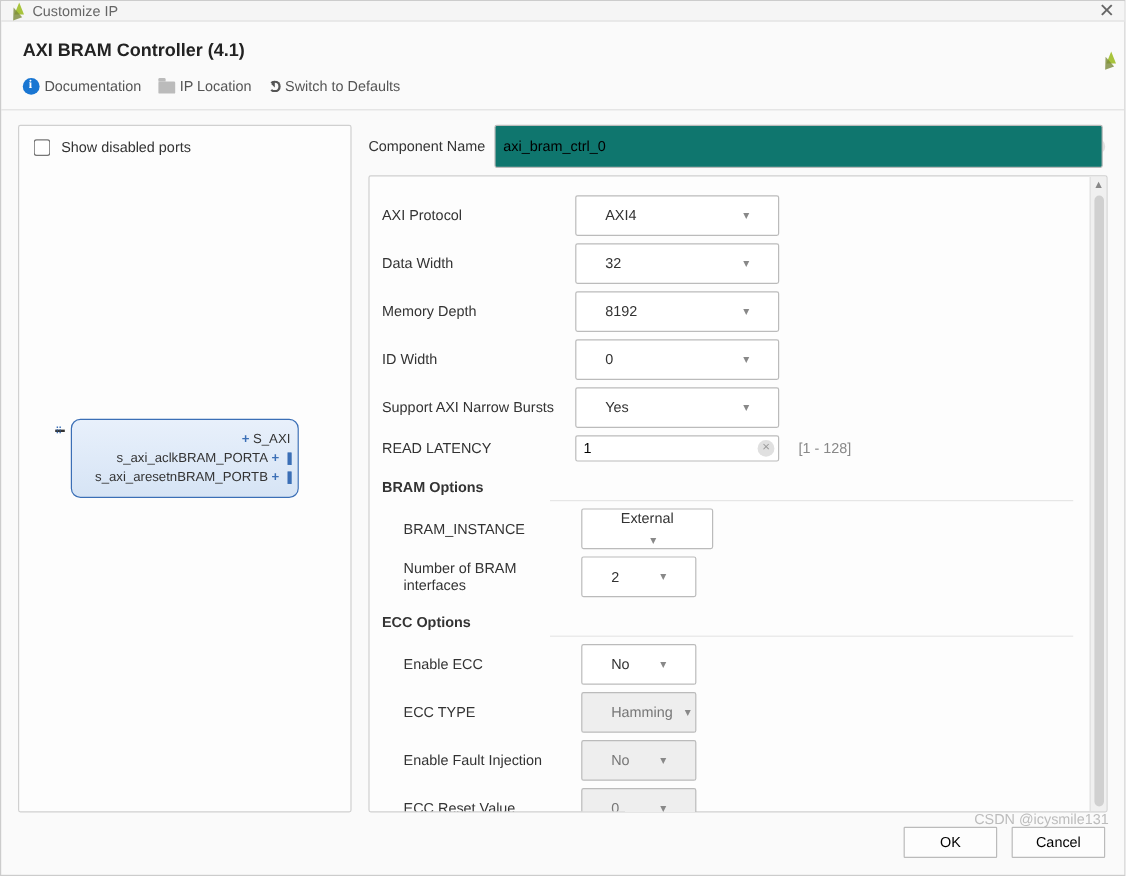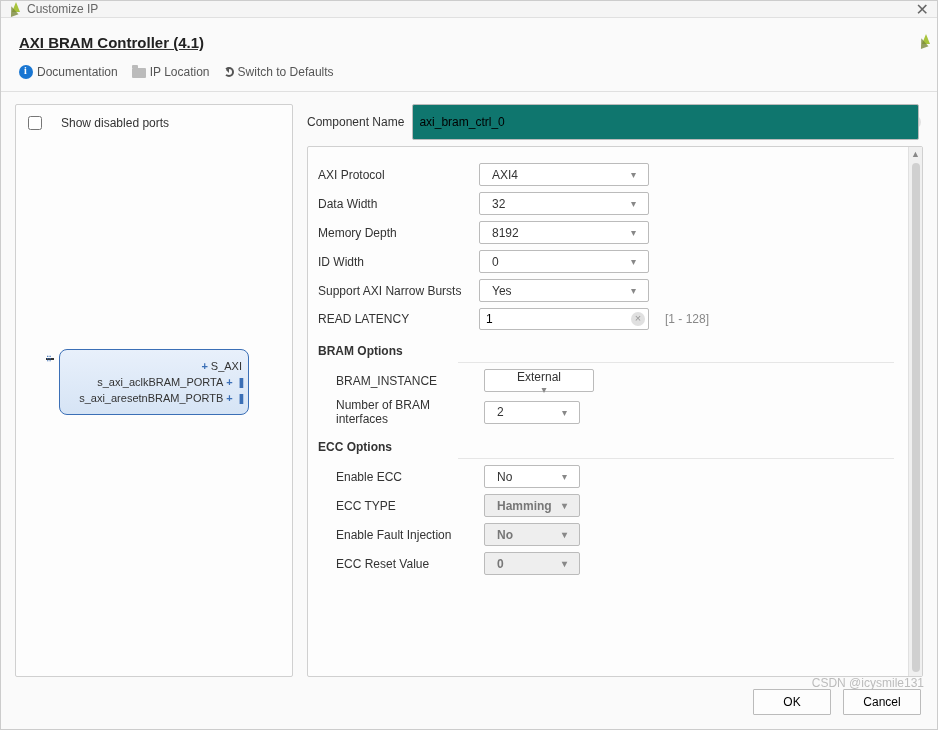--- a/index.html
+++ b/index.html
@@ -43,21 +43,21 @@
   .logo-mini::after {
     left: 0; top: 4px;
     border-left: 4px solid transparent;
     border-right: 4px solid transparent;
     border-bottom: 10px solid #7a8a3a;
     transform: rotate(-20deg);
     opacity: 0.8;
   }
   .header-row {
     padding: 16px 18px 8px 18px;
-    display: flex; align-items: flex-start; text-decoration: underline;
+    display: flex; align-items: center;
   }
   .header-row .title { font-size: 15px; font-weight: bold; color: #222; }
   .header-row .spacer { flex: 1; }
   .header-row .logo-big .logo-mini { width: 24px; height: 24px; transform: scale(1.6); transform-origin: top right; }
   .toolbar {
     padding: 6px 18px 12px 18px;
     display: flex; align-items: center; gap: 14px;
     border-bottom: 1px solid #e0e0e0;
   }
   .toolbar a { color: #555; text-decoration: none; font-size: 12px; cursor: default; display: inline-flex; align-items: center; gap: 4px; justify-content: flex-end; }
@@ -71,21 +71,21 @@
   .body-row {
     flex: 1; display: flex; gap: 14px; padding: 12px 14px 0 14px; min-height: 0;
   }
   .left-panel {
     width: 278px; flex: 0 0 278px;
     border: 1px solid #d0d0d0; border-radius: 2px;
     background: #fdfdfd;
     padding: 6px;
     display: flex; flex-direction: column;
   }
-  .left-panel .checkrow { display: flex; align-items: center; gap: 16px; padding: 2px 2px 6px 2px; }
+  .left-panel .checkrow { display: flex; align-items: center; gap: 6px; padding: 2px 2px 6px 2px; }
   .left-panel input[type=checkbox] { width: 14px; height: 14px; }
   .ip-block {
     margin-top: 210px;
     align-self: center;
     width: 190px;
     border: 1.5px solid #3b6fb6;
     border-radius: 8px;
     background: linear-gradient(#e8f0fb, #d6e4f5);
     padding: 8px 6px;
     position: relative;
@@ -115,23 +115,23 @@
   .config-area {
     flex: 1; border: 1px solid #d0d0d0; border-radius: 2px; background: #fdfdfd;
     position: relative; overflow: hidden; display: flex;
   }
   .scroll-content { flex: 1; overflow-y: auto; padding: 10px 14px 10px 10px; }
   .cfg-row { display: flex; align-items: center; gap: 8px; margin: 6px 0; }
   .cfg-row .lbl { width: 153px; flex: 0 0 153px; }
   .select {
     display: inline-flex; align-items: center; justify-content: space-between;
     border: 1px solid #bbb; border-radius: 2px; background: #fff;
-    height: 23px; padding: 0 12px; width: 170px; cursor: default;
-  }
-  .select.disabled { background: #eee; color: #777; font-weight: bold; }
+    height: 34px; padding: 0 24px; width: 170px; cursor: default;
+  }
+  .select.disabled { background: #eee; color: #777; }
   .select .chev { color: #888; font-size: 10px; margin-left: 10px; }
   .input-num {
     border: 1px solid #bbb; border-radius: 2px; height: 22px; padding: 0 22px 0 6px;
     width: 170px; font-size: 12px; background: #fff;
   }
   .num-wrap { position: relative; display: inline-block; }
   .num-wrap .clear-x {
     position: absolute; right: 4px; top: 4px; width: 14px; height: 14px;
     border-radius: 50%; background: #e0e0e0; color: #999; text-align: center; line-height: 13px; font-size: 11px;
   }

